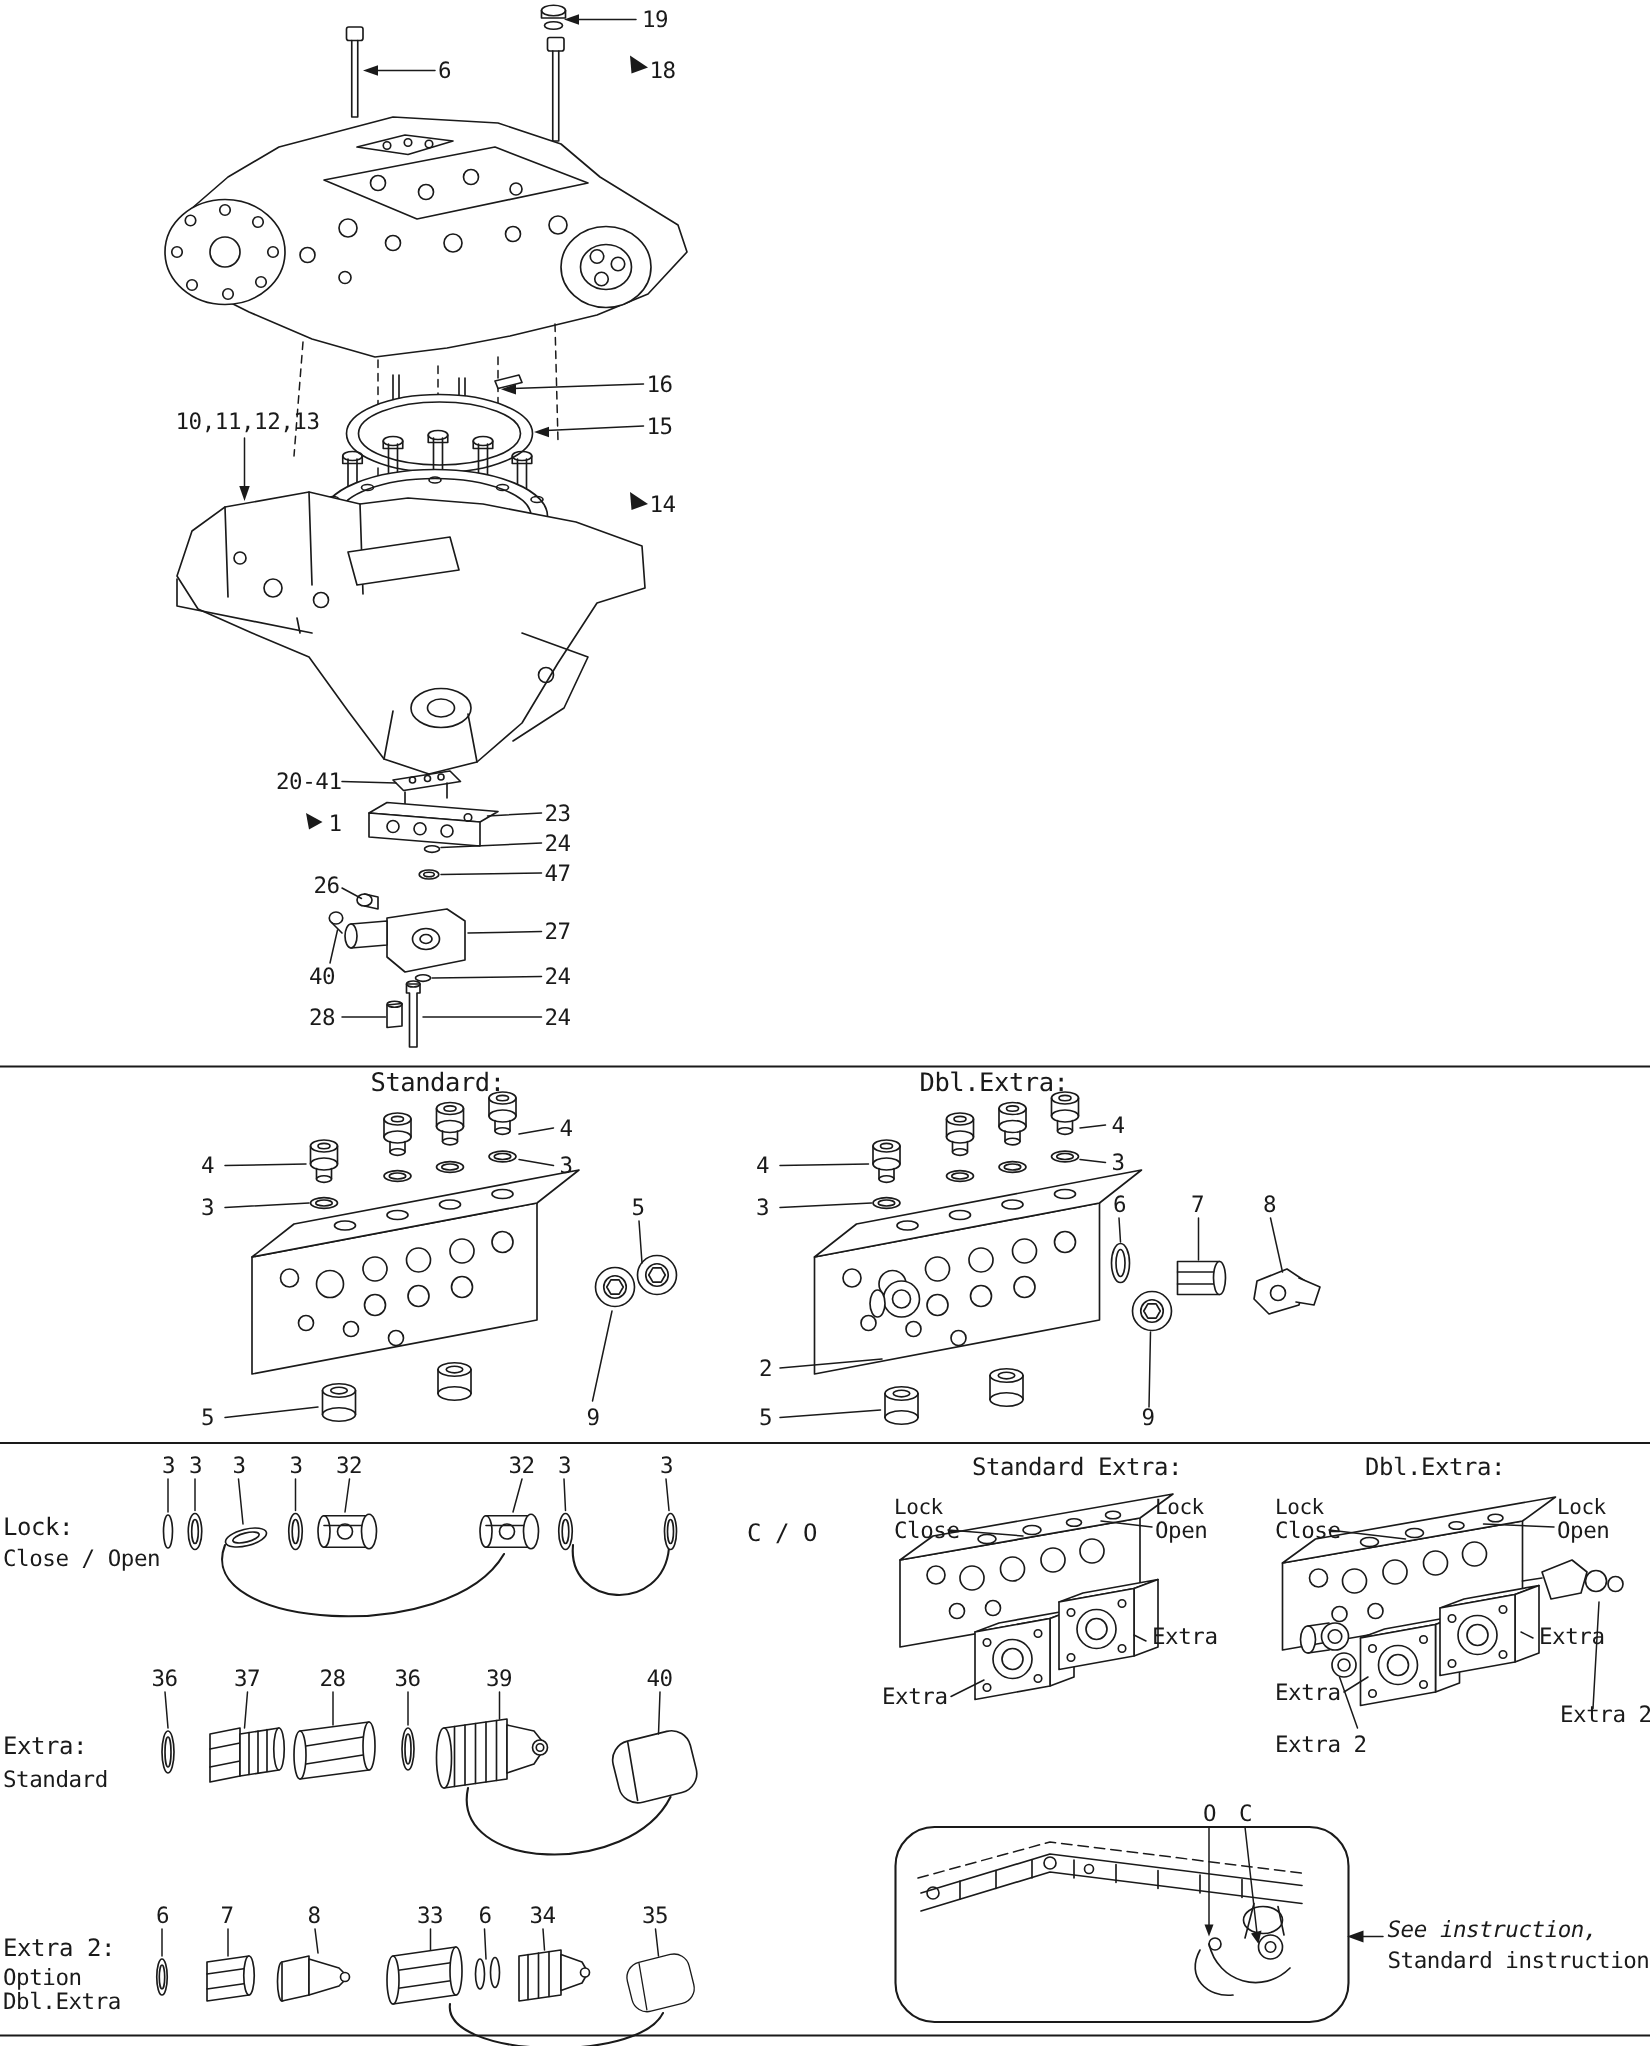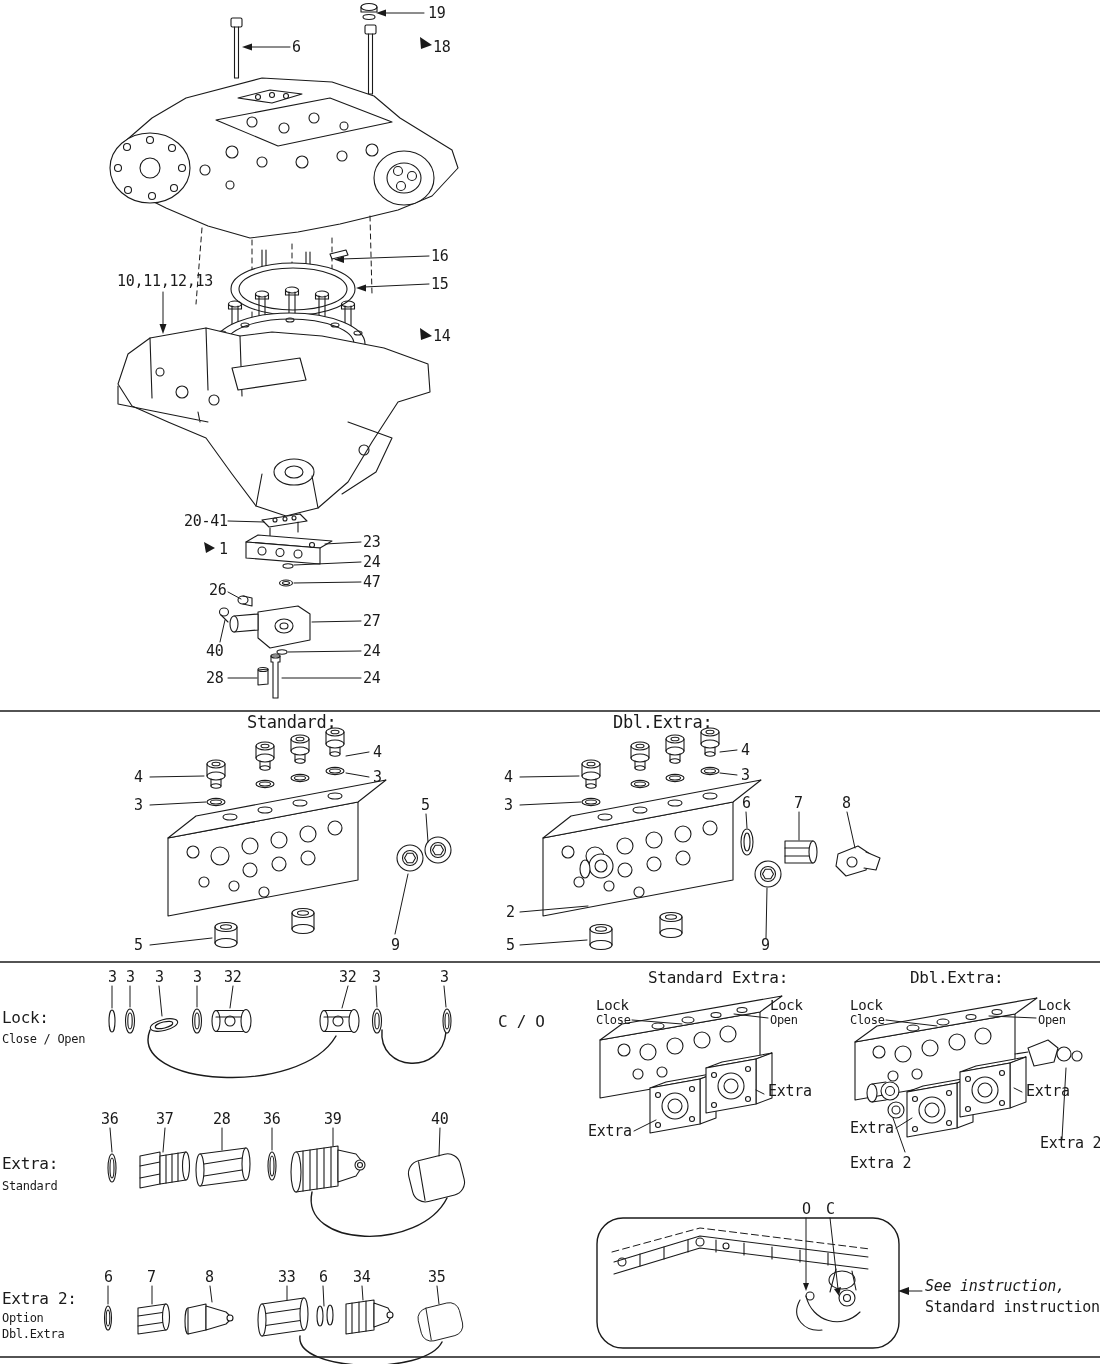--- a/index.html
+++ b/index.html
@@ -4,21 +4,21 @@
 <style>
   *{margin:0;padding:0;box-sizing:border-box}
   html,body{background:#ffffff}
   .page{position:relative;width:1100px;height:1364px;background:#fff;overflow:hidden;
         font-family:"DejaVu Sans Mono",monospace;color:#1a1a1a}
   .page svg{position:absolute;left:0;top:0}
   .lbl{position:absolute;font-size:15px;line-height:18px;white-space:pre;letter-spacing:-0.3px}
   .t17{font-size:17px;line-height:20px}
   .t16{font-size:16px;line-height:19px}
   .t14{font-size:14px;line-height:16px}
-  .t12{font-size:12px;line-height:14px}
+  .t12{font-size:15px;line-height:14px}
   .it{font-style:italic}
 </style>
 </head>
 <body>
 
 <div class="page">
 
 <svg width="1100" height="1364" viewBox="0 0 1100 1364">
 <g stroke="#1a1a1a" fill="none" stroke-width="1.1" stroke-linecap="round" stroke-linejoin="round">
 

